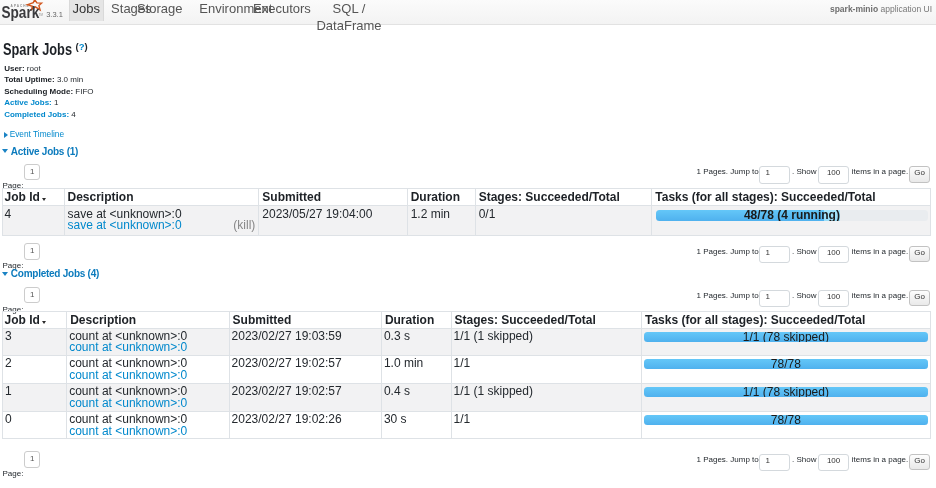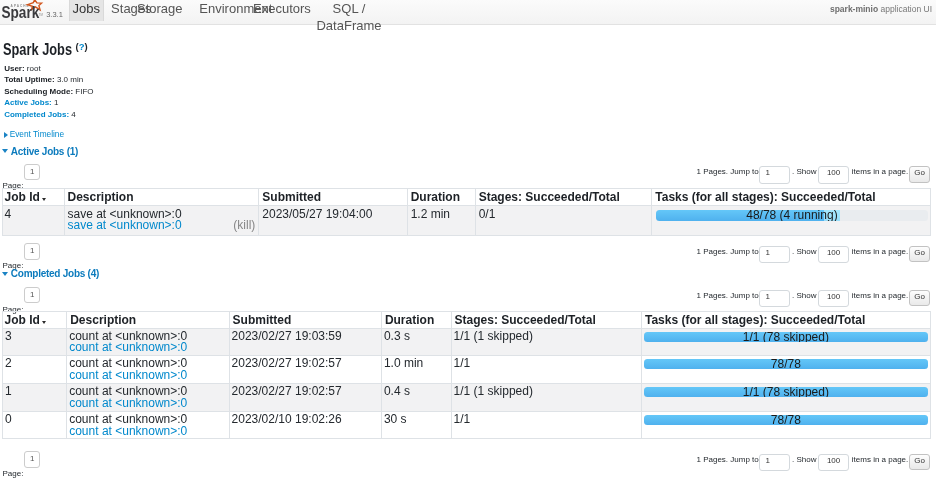--- a/index.html
+++ b/index.html
@@ -117,21 +117,21 @@
     <th>Stages: Succeeded/Total</th>
     <th>Tasks (for all stages): Succeeded/Total</th>
   </tr>
   <tr class="g" style="height:29.4px;">
     <td class="c1">4</td>
     <td>save at &lt;unknown&gt;:0<br><a>save at &lt;unknown&gt;:0</a><span class="killwrap">(kill)</span></td>
     <td>2023/05/27 19:04:00</td>
     <td>1.2 min</td>
     <td>0/1</td>
     <td class="pcell">
-      <div class="progress" style="left:4px;right:2.4px;top:3.4px;height:11px;">
+      <div class="progress" style="left:4px;right:2.4px;top:3.4px;height:11px;font-weight:bold;">
         <div class="pbar" style="left:0;width:61.9%;"></div>
         <div class="pbar run" style="left:61.9%;width:6.0%;"></div>
         <div class="plab" style="line-height:11px;">48/78 (4 running)</div>
       </div>
     </td>
   </tr>
 </tbody>
   </table>
 
 <div class="pagerow" style="top:242.7px;">
@@ -215,21 +215,21 @@
     <td class="pcell">
       <div class="progress" style="left:2.3px;right:2.5px;top:3.2px;height:10px;">
         <div class="pbar" style="left:0;width:100%;"></div>
         <div class="plab" style="line-height:10px;">1/1 (78 skipped)</div>
       </div>
     </td>
   </tr>
   <tr style="height:27.2px;">
     <td class="c1">0</td>
     <td>count at &lt;unknown&gt;:0<br><a>count at &lt;unknown&gt;:0</a></td>
-    <td>2023/02/10 19:02:26</td>
+    <td>2023/02/27 19:02:26</td>
     <td>30 s</td>
     <td>1/1</td>
     <td class="pcell">
       <div class="progress" style="left:2.3px;right:2.5px;top:3.2px;height:10px;">
         <div class="pbar" style="left:0;width:100%;"></div>
         <div class="plab" style="line-height:10px;">78/78</div>
       </div>
     </td>
   </tr>
 </tbody>

